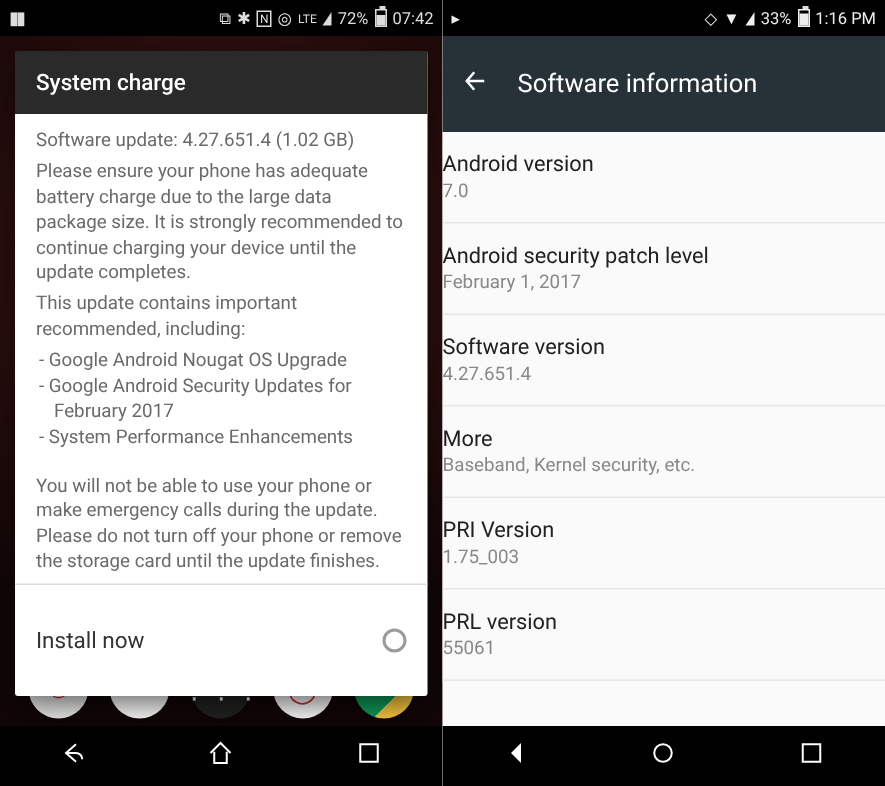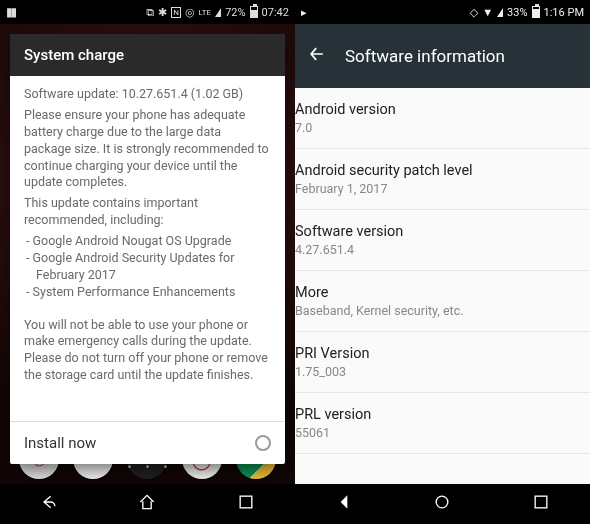--- a/index.html
+++ b/index.html
@@ -12,21 +12,21 @@
   
   .left .statusbar { height: 24px; background: #000; color: #ddd; display: flex; align-items: center; justify-content: flex-end; padding: 0 6px; font-size: 11px; gap: 4px; }
   .left .statusbar .pause { margin-right: auto; font-size: 12px; letter-spacing: -2px; }
   .left .bg { position: absolute; top: 24px; left:0; right:0; bottom:0; background: radial-gradient(circle at 50% 30%, #4a1818 0%, #120606 70%); }
   .left .dialog { position: absolute; top: 34px; left: 10px; right: 10px; bottom: 60px; background: #fff; border-radius: 2px; box-shadow: 0 6px 20px rgba(0,0,0,.6); display: flex; flex-direction: column; }
   .left .dialog-header { background: #2a2a2a; color: #fff; padding: 12px 14px; font-size: 15px; font-weight: 500; }
   .left .dialog-body { padding: 10px 14px 6px; color: #6a6a6a; font-size: 12.5px; line-height: 1.35; overflow: hidden; flex: 1; }
   .left .dialog-body p { margin-bottom: 4px; }
   .left .ul { padding-left: 2px; margin-bottom: 16px;}
   .left .ul .li { padding-left: 10px; text-indent: -10px; }
-  .left .dialog-footer { border-top: 1px solid #ddd; padding: 12px 14px; display: flex; align-items: center; justify-content: space-between; }
+  .left .dialog-footer { border-top: 1px solid #ddd; padding: 28px 14px; display: flex; align-items: center; justify-content: space-between; }
   .left .dialog-footer .label { color: #333; font-size: 15px; }
   .left .radio { width: 16px; height: 16px; border: 2px solid #9a9a9a; border-radius: 50%; }
   .left .dock { position: absolute; left:0; right:0; bottom: 40px; height: 50px; display: flex; justify-content: space-around; align-items: center; padding: 0 12px;}
   .left .dockicon { width: 40px; height: 40px; border-radius: 50%; background: #eee; box-shadow: 0 1px 3px rgba(0,0,0,.4); display:flex; align-items:center; justify-content:center; font-size:18px; color:#c33;}
   .left .navbar { position: absolute; left:0; right:0; bottom:0; height: 40px; background: #000; display: flex; align-items: center; justify-content: space-around; color: #fff; }
   .left .navbar svg, .right .navbar svg { width: 20px; height: 20px; fill: none; stroke: #fff; stroke-width: 1.6; }
 
   
   .right .statusbar { height: 24px; background: #000; color: #eee; display: flex; align-items: center; justify-content: flex-end; padding: 0 6px; font-size: 11px; gap: 4px; }
   .right .statusbar .leftside { margin-right: auto; }
@@ -73,21 +73,21 @@
     <div class="dock">
       <div class="dockicon">✆</div>
       <div class="dockicon" style="background:#fff;">≡</div>
       <div class="dockicon" style="background:#222;color:#fff;">⋮⋮⋮</div>
       <div class="dockicon" style="background:#fff;">◯</div>
       <div class="dockicon" style="background:linear-gradient(135deg,#db4437 33%,#0f9d58 33% 66%,#ffcd40 66%);"></div>
     </div>
     <div class="dialog">
       <div class="dialog-header">System charge</div>
       <div class="dialog-body">
-        <p>Software update: 10.27.651.4 (1.02 GB)</p>
+        <p>Software update: 4.27.651.4 (1.02 GB)</p>
         <p>Please ensure your phone has adequate battery charge due to the large data package size. It is strongly recommended to continue charging your device until the update completes.</p>
         <p>This update contains important recommended, including:</p>
         <div class="ul">
           <div class="li">-  Google Android Nougat OS Upgrade</div>
           <div class="li">-  Google Android Security Updates for February 2017</div>
           <div class="li">-  System Performance Enhancements</div>
         </div>
         <p>You will not be able to use your phone or make emergency calls during the update. Please do not turn off your phone or remove the storage card until the update finishes.</p>
       </div>
       <div class="dialog-footer">

